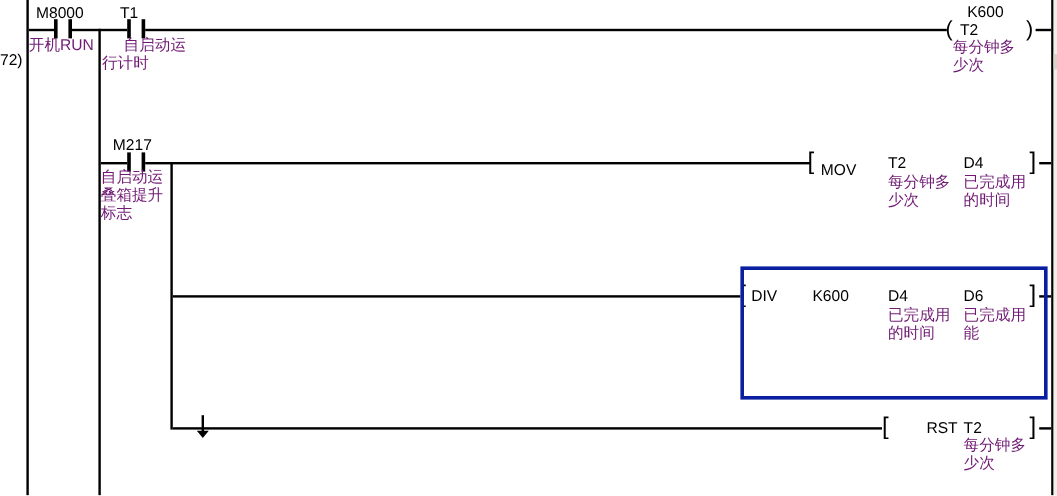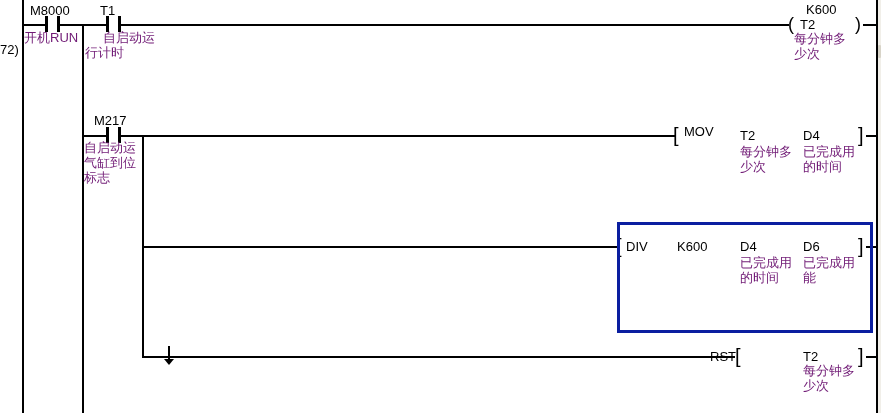--- a/index.html
+++ b/index.html
@@ -65,25 +65,25 @@
   <span class="pr" style="left:788px;top:15px;">(</span>
   <span class="dev" style="left:800px;top:17px;">T2</span>
   <span class="pr" style="left:855px;top:15px;">)</span>
   <span class="cmt" style="left:794px;top:31px;">每分钟多</span>
   <span class="cmt" style="left:794px;top:46px;">少次</span>
 
   <div class="bar" style="left:106px;top:127px;"></div>
   <div class="bar" style="left:118px;top:127px;"></div>
   <span class="dev" style="left:94px;top:113px;">M217</span>
   <span class="cmt" style="left:84px;top:140px;">自启动运</span>
-  <span class="cmt" style="left:84px;top:155px;">气缸到位</span>
+  <span class="cmt" style="left:84px;top:155px;">叠箱提升</span>
   <span class="cmt" style="left:84px;top:170px;">标志</span>
 
   <span class="bk" style="left:673px;top:125px;">[</span>
-  <span class="dev" style="left:684px;top:124px;text-align:right;">MOV</span>
+  <span class="dev" style="left:684px;top:134px;text-align:right;">MOV</span>
   <span class="dev" style="left:740px;top:128px;">T2</span>
   <span class="dev" style="left:803px;top:128px;">D4</span>
   <span class="bk" style="left:858px;top:125px;">]</span>
   <span class="cmt" style="left:740px;top:144px;">每分钟多</span>
   <span class="cmt" style="left:740px;top:159px;">少次</span>
   <span class="cmt" style="left:803px;top:144px;">已完成用</span>
   <span class="cmt" style="left:803px;top:159px;">的时间</span>
 
   <span class="bk" style="left:616px;top:236px;">[</span>
   <span class="dev" style="left:626px;top:239px;">DIV</span>
@@ -92,21 +92,21 @@
   <span class="dev" style="left:803px;top:239px;">D6</span>
   <span class="bk" style="left:858px;top:236px;">]</span>
   <span class="cmt" style="left:740px;top:255px;">已完成用</span>
   <span class="cmt" style="left:740px;top:270px;">的时间</span>
   <span class="cmt" style="left:803px;top:255px;">已完成用</span>
   <span class="cmt" style="left:803px;top:270px;">能</span>
 
   <div class="selbox" style="left:617px;top:222px;width:250px;height:105px;"></div>
 
   <span class="bk" style="left:735px;top:346px;">[</span>
-  <span class="dev" style="left:710px;top:349px;">RST</span>
+  <span class="dev" style="left:772px;top:349px;">RST</span>
   <span class="dev" style="left:803px;top:349px;">T2</span>
   <span class="bk" style="left:858px;top:346px;">]</span>
   <span class="cmt" style="left:803px;top:363px;">每分钟多</span>
   <span class="cmt" style="left:803px;top:378px;">少次</span>
 
   <div class="abs" style="left:160px;top:344px;width:20px;height:22px;">
     <div class="arrowline" style="left:8px;top:2px;"></div>
     <div class="arrowhead" style="left:4px;top:15px;"></div>
   </div>
 

